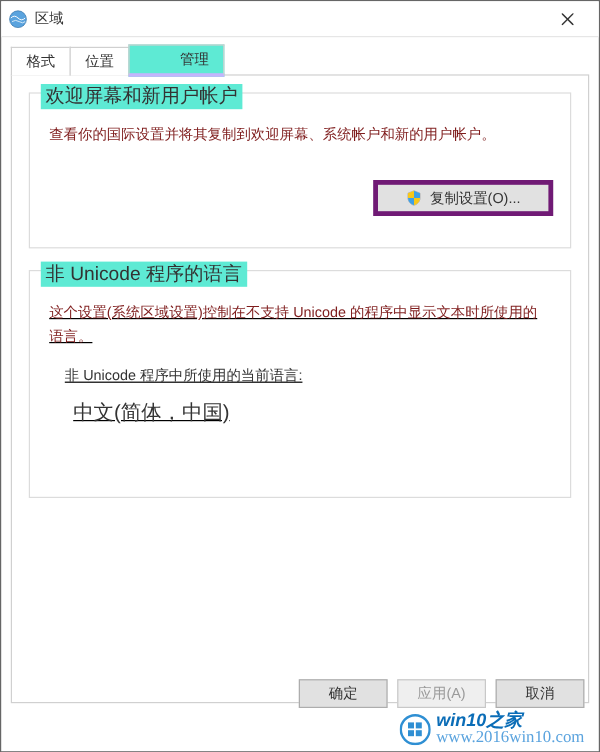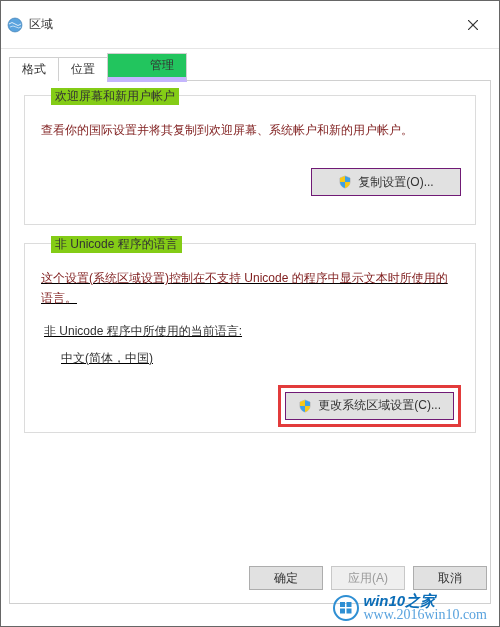--- a/index.html
+++ b/index.html
@@ -11,21 +11,21 @@
       font-family: "Microsoft YaHei", "Segoe UI", Tahoma, sans-serif;
       font-size: 12px;
       background: #fff;
       width: 500px;
       height: 627px;
       position: relative;
       overflow: hidden;
       border: 1px solid #666;
     }
     .titlebar {
-      height: 48px;
+      height: 30px;
       display: flex;
       align-items: center;
       padding: 0 6px;
       border-bottom: 1px solid #e6e6e6;
       background: #fff;
     }
     .titlebar-icon {
       width: 16px;
       height: 16px;
       margin-right: 6px;
@@ -68,22 +68,22 @@
       border: 1px solid #d0d0d0;
       border-bottom: none;
       background: #fff;
       color: #333;
       cursor: pointer;
       margin-right: -1px;
       position: relative;
       text-align: center;
     }
     .tab.active {
-      background: #22c55e;
-      border-bottom: 5px solid #c4b5fd;
+      background: #5eead4;
+      border-bottom: 3px solid #c4b5fd;
       margin-bottom: -1px;
       z-index: 3;
       padding-left: 42px;
     }
     .tab-panel {
       border: 1px solid #d0d0d0;
       background: #fff;
       height: 524px;
       padding: 14px 14px;
       position: relative;
@@ -91,42 +91,42 @@
     }
     .groupbox {
       border: 1px solid #dcdcdc;
       padding: 20px 14px 14px 14px;
       margin-bottom: 18px;
       position: relative;
     }
     .groupbox-title {
       position: absolute;
       top: -8px;
-      left: 26px;
-      background: #84cc16;
+      left: 9px;
+      background: #5eead4;
       padding: 0 4px;
-      font-size: 12px;
+      font-size: 16px;
       color: #333;
     }
     .desc-text {
       font-size: 12px;
       color: #7f1d1d;
       line-height: 1.7;
       margin: 4px 2px 14px 2px;
     }
     .btn-row {
       display: flex;
       justify-content: flex-end;
       margin-top: 8px;
     }
     .win-button {
       min-width: 150px;
       height: 28px;
       background: #e1e1e1;
-      border: 1px solid #701a75;
+      border: 4px solid #701a75;
       display: inline-flex;
       align-items: center;
       justify-content: center;
       gap: 6px;
       font-size: 12px;
       color: #333;
       cursor: pointer;
       font-family: inherit;
       padding: 11px 12px;
     }
@@ -138,24 +138,24 @@
       justify-content: center;
     }
     .highlight-red {
       border: 3px solid #e23b3b;
       padding: 4px;
       display: inline-block;
     }
     .sub-label {
       font-size: 12px;
       color: #333;
-      margin: 14px 2px 10px 5px;
+      margin: 14px 2px 10px 15px;
     }
     .sub-value {
-      font-size: 12px;
+      font-size: 17px;
       color: #333;
       margin: 0 2px 18px 22px;
     }
     .bottom-buttons {
       position: absolute;
       bottom: 8px;
       right: 12px;
       display: flex;
       gap: 8px;
     }
@@ -251,36 +251,20 @@
           <span>复制设置(O)...</span>
         </button>
       </div>
     </div>
 
     <div class="groupbox" style="height:190px;text-decoration:underline;">
       <div class="groupbox-title">非 Unicode 程序的语言</div>
       <div class="desc-text">这个设置(系统区域设置)控制在不支持 Unicode 的程序中显示文本时所使用的语言。</div>
       <div class="sub-label">非 Unicode 程序中所使用的当前语言:</div>
       <div class="sub-value">中文(简体，中国)</div>
-      <div class="btn-row">
-        <span class="highlight-red">
-          <button class="win-button">
-            <span class="shield-icon">
-              <svg viewBox="0 0 14 14">
-                <path d="M7 1 L12 3 L12 7 C12 10 9.5 12.5 7 13 C4.5 12.5 2 10 2 7 L2 3 Z" fill="#fff" stroke="#777" stroke-width="0.4"></path>
-                <path d="M7 1 L12 3 L12 7 L7 7 Z" fill="#3fa0e6"></path>
-                <path d="M7 1 L2 3 L2 7 L7 7 Z" fill="#f8c818"></path>
-                <path d="M2 7 L7 7 L7 13 C4.5 12.5 2 10 2 7 Z" fill="#3fa0e6"></path>
-                <path d="M12 7 L7 7 L7 13 C9.5 12.5 12 10 12 7 Z" fill="#f8c818"></path>
-              </svg>
-            </span>
-            <span>更改系统区域设置(C)...</span>
-          </button>
-        </span>
-      </div>
     </div>
 
   </div>
 </div>
 
 <div class="bottom-buttons" style="bottom:36px;">
   <button class="std-button">确定</button>
   <button class="std-button disabled">应用(A)</button>
   <button class="std-button">取消</button>
 </div>

